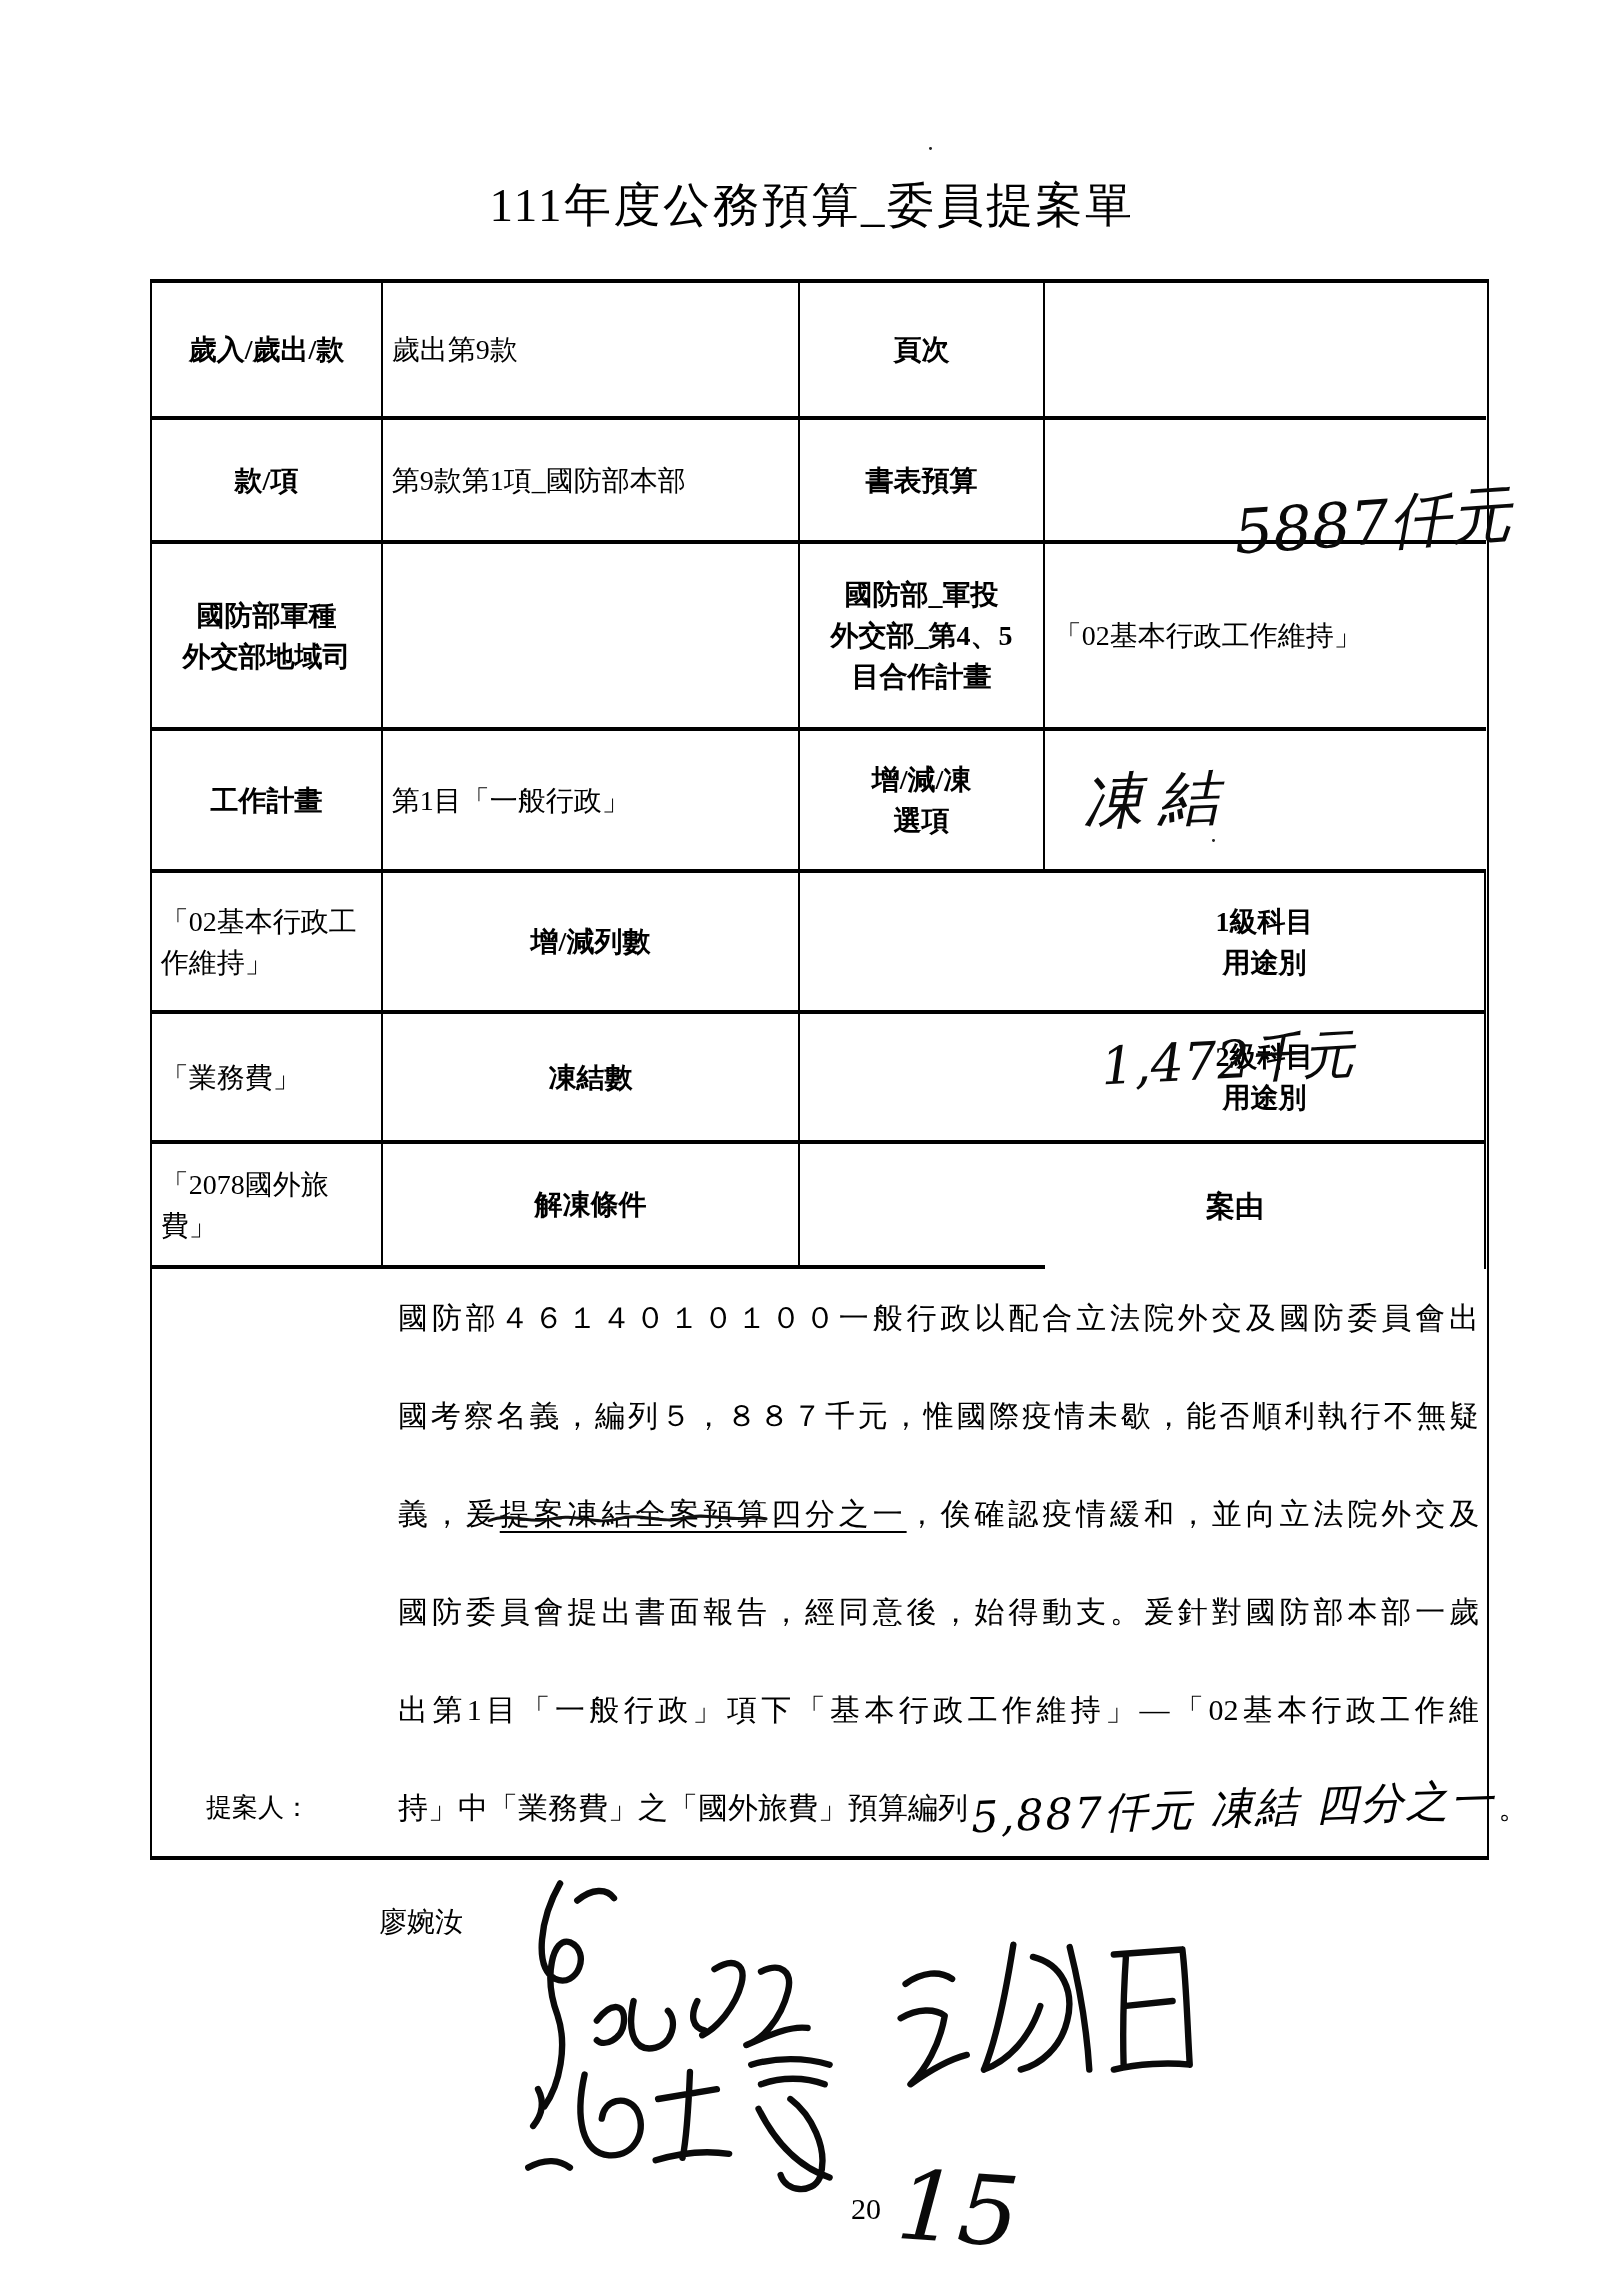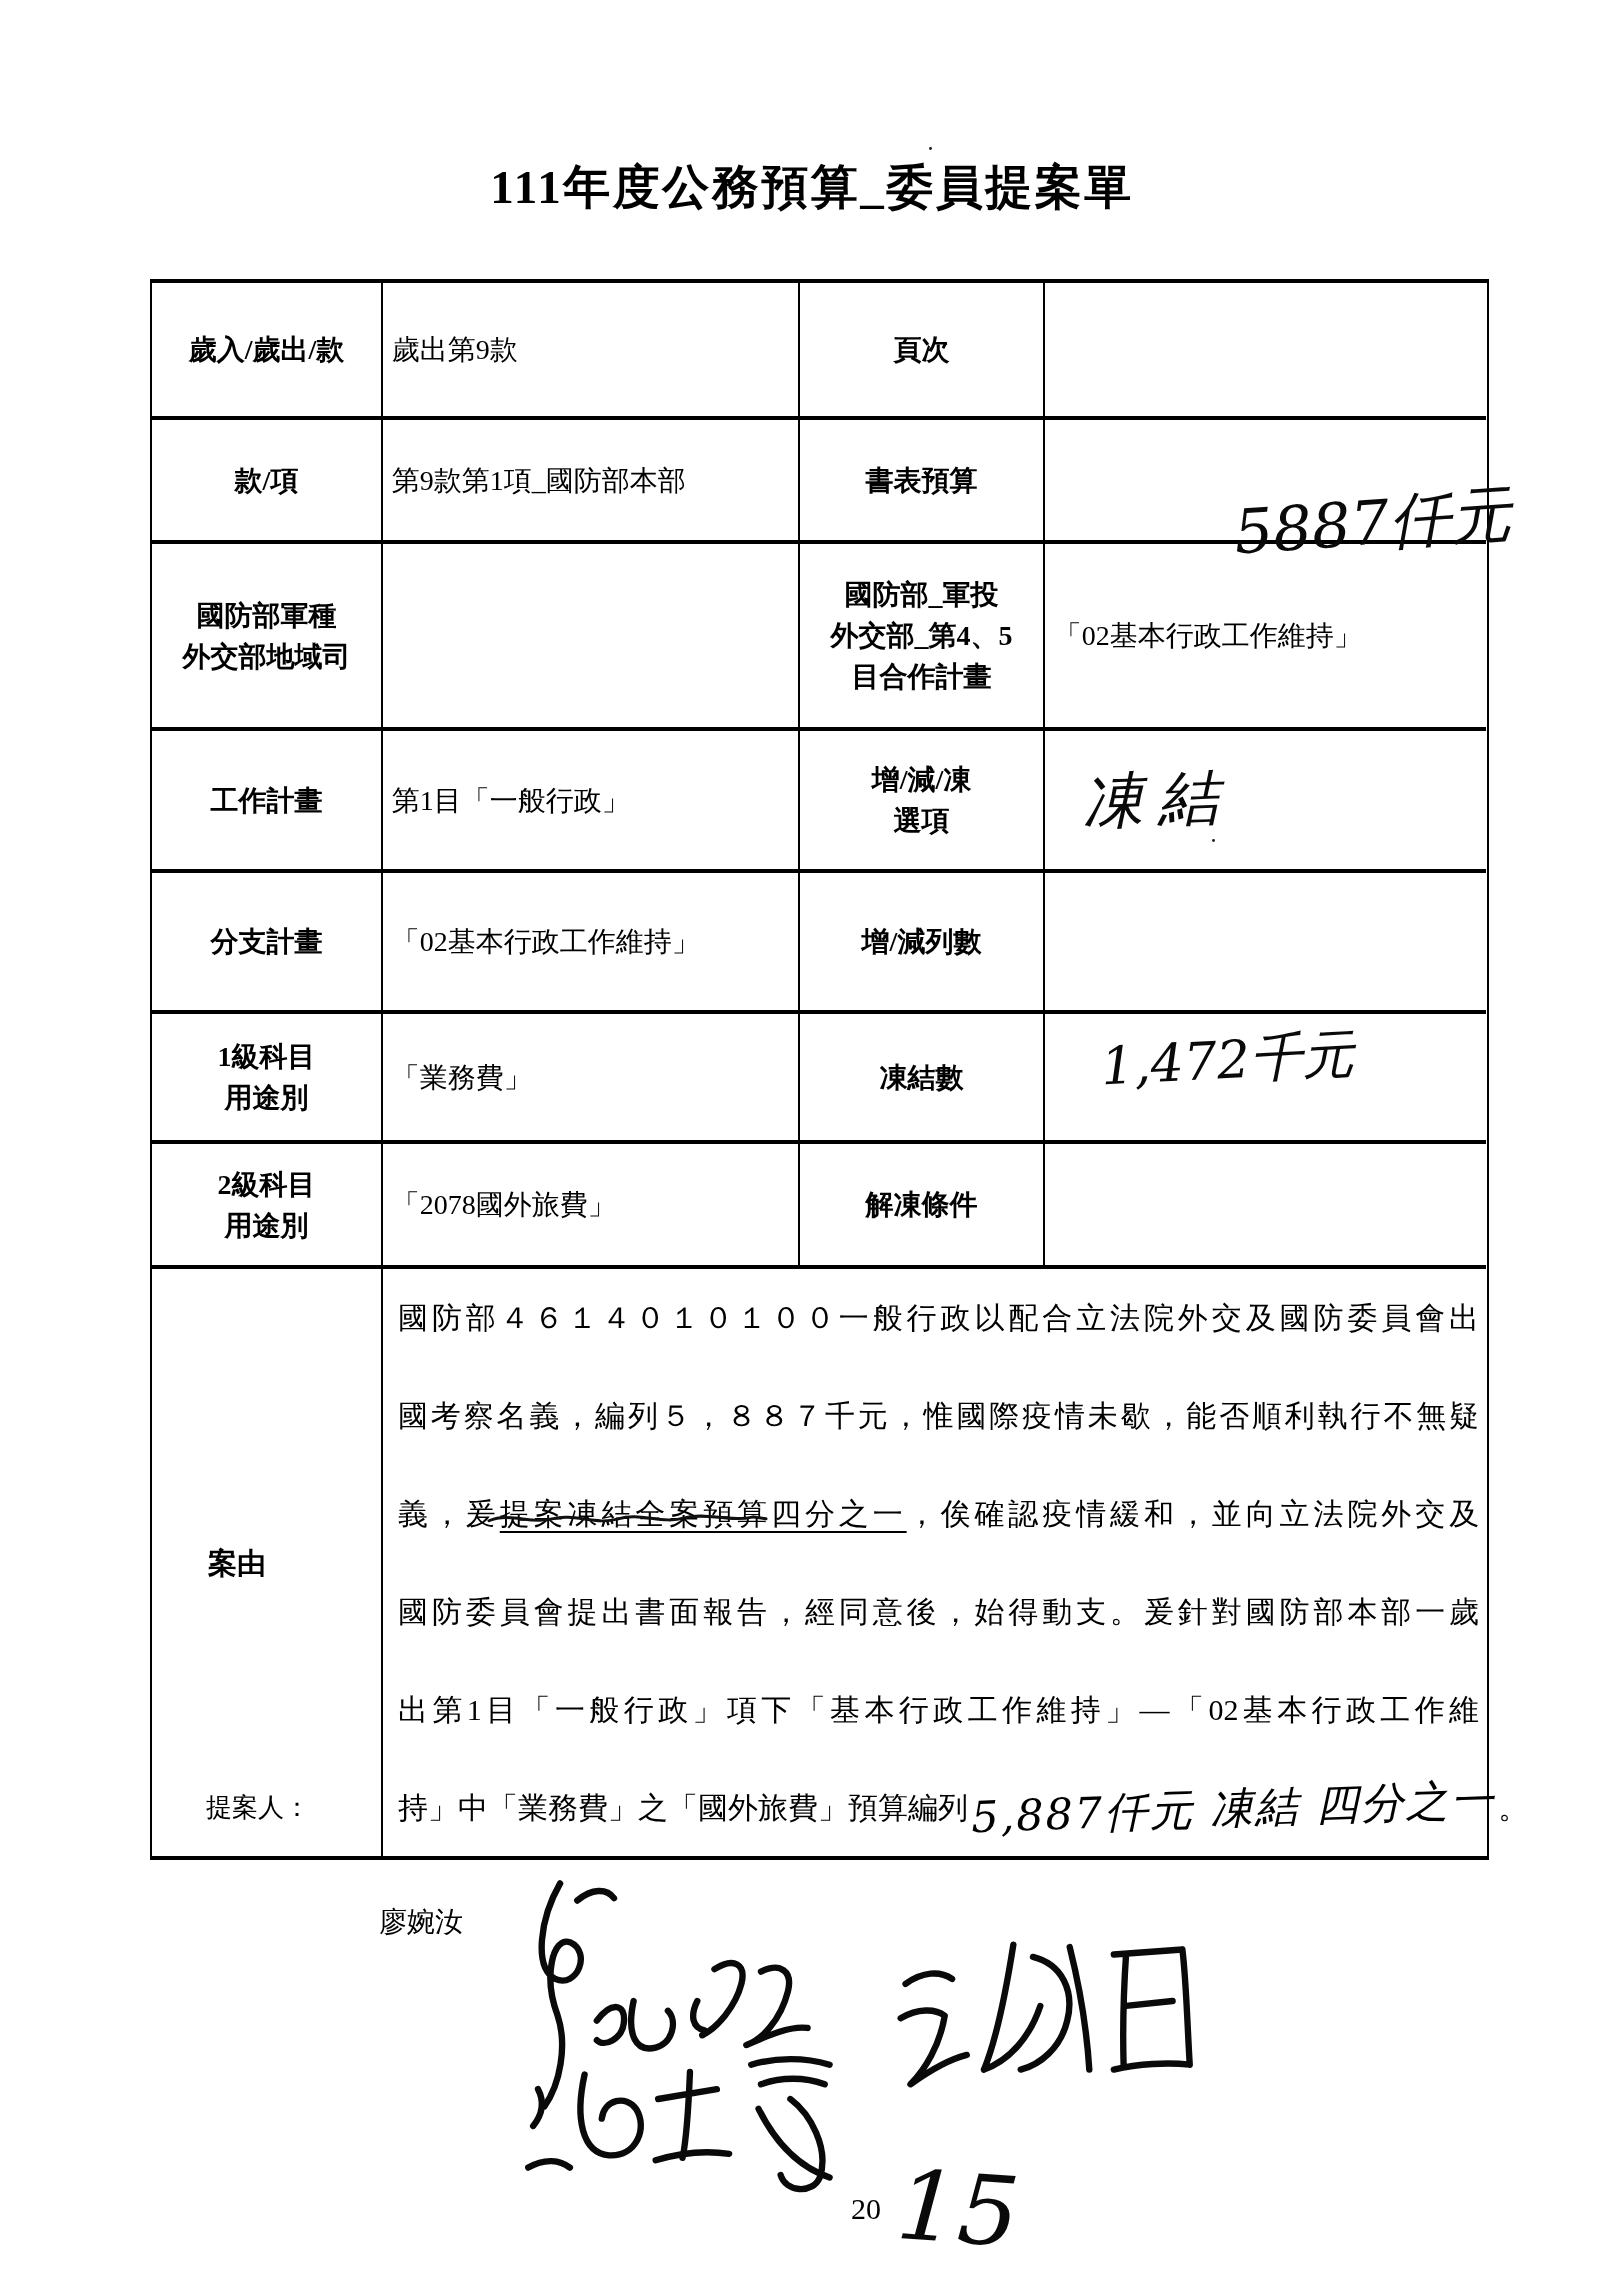--- a/index.html
+++ b/index.html
@@ -5,22 +5,22 @@
   html,body{margin:0;padding:0;background:#e8e8e8;}
   .page{
     position:relative;
     width:1624px;height:2295px;
     background:#ffffff;
     font-family:"Liberation Serif","DejaVu Serif",serif;
     color:#000;
     overflow:hidden;
   }
   .doc-title{
-    position:absolute;top:156px;left:50%;transform:translateX(-50%);
-    font-size:47px;letter-spacing:2.5px;white-space:nowrap;font-weight:700;
+    position:absolute;top:174px;left:50%;transform:translateX(-50%);
+    font-size:47px;letter-spacing:2.5px;white-space:nowrap;font-weight:400;
   }
   
   .budget-table{
     position:absolute;left:150px;top:279px;
     width:1339px;height:1581px;
     box-sizing:border-box;
     border-top:4.9px solid #000;border-bottom:4.9px solid #000;
     border-left:2px solid #000;border-right:2.5px solid #000;
     display:grid;
     grid-template-columns:231px 417px 245px 441px;
@@ -110,21 +110,20 @@
 外交部_第4、5
 目合作計畫</div>
     <div class="cell value lastcol">「02基本行政工作維持」</div>
 
     <div class="cell label">工作計畫</div>
     <div class="cell value">第1目「一般行政」</div>
     <div class="cell label">增/減/凍
 選項</div>
     <div class="cell value lastcol"></div>
 
-    <div class="cell label">分支計畫</div>
     <div class="cell value">「02基本行政工作維持」</div>
     <div class="cell label">增/減列數</div>
     <div class="cell value lastcol"></div>
 
     <div class="cell label">1級科目
 用途別</div>
     <div class="cell value">「業務費」</div>
     <div class="cell label">凍結數</div>
     <div class="cell value lastcol"></div>
 

